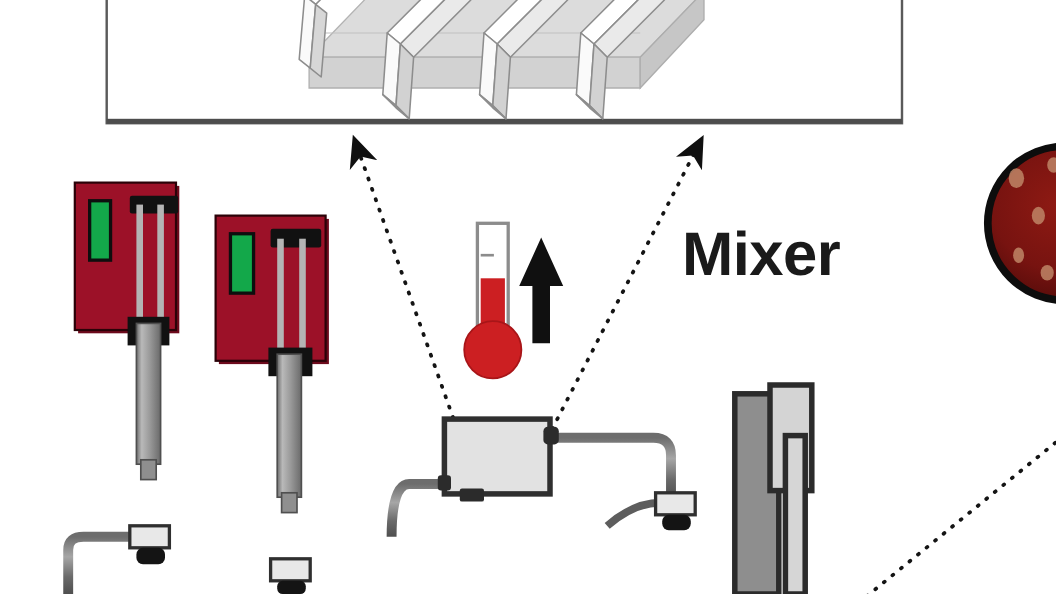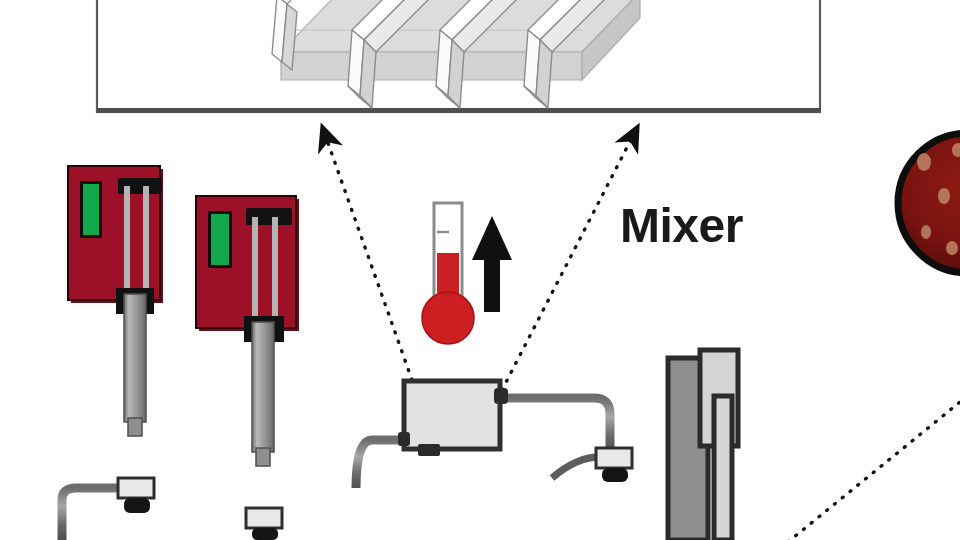--- a/index.html
+++ b/index.html
@@ -189,15 +189,15 @@
       <g fill="#bf8566" opacity="0.85">
         <ellipse cx="924" cy="162" rx="7" ry="9"></ellipse>
         <ellipse cx="944" cy="196" rx="6" ry="8"></ellipse>
         <ellipse cx="926" cy="232" rx="5" ry="7"></ellipse>
         <ellipse cx="958" cy="150" rx="6" ry="7"></ellipse>
         <ellipse cx="952" cy="248" rx="6" ry="7"></ellipse>
       </g>
     </g>
   </svg>
 
-  <div class="lbl" style="left:620px;top:198px;font-size:48px;">Mixer</div>
+  <div class="lbl" style="left:620px;top:198px;font-size:56px;">Mixer</div>
 
 </div>
 
 </body></html>

